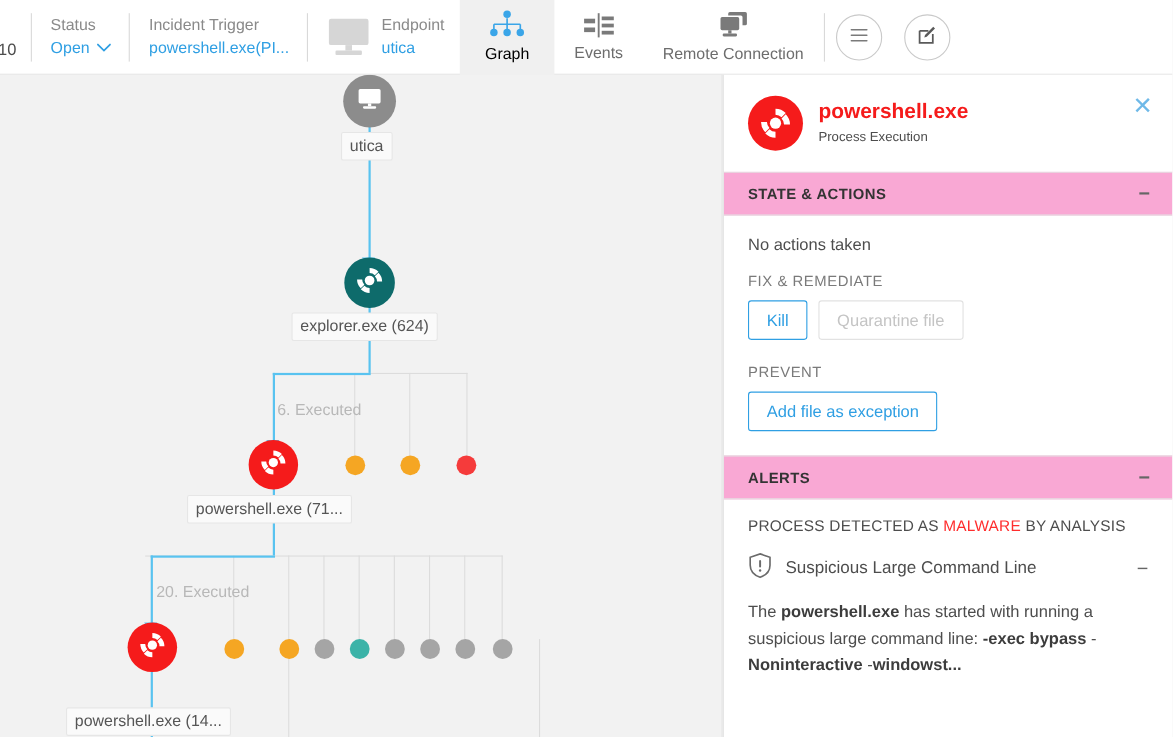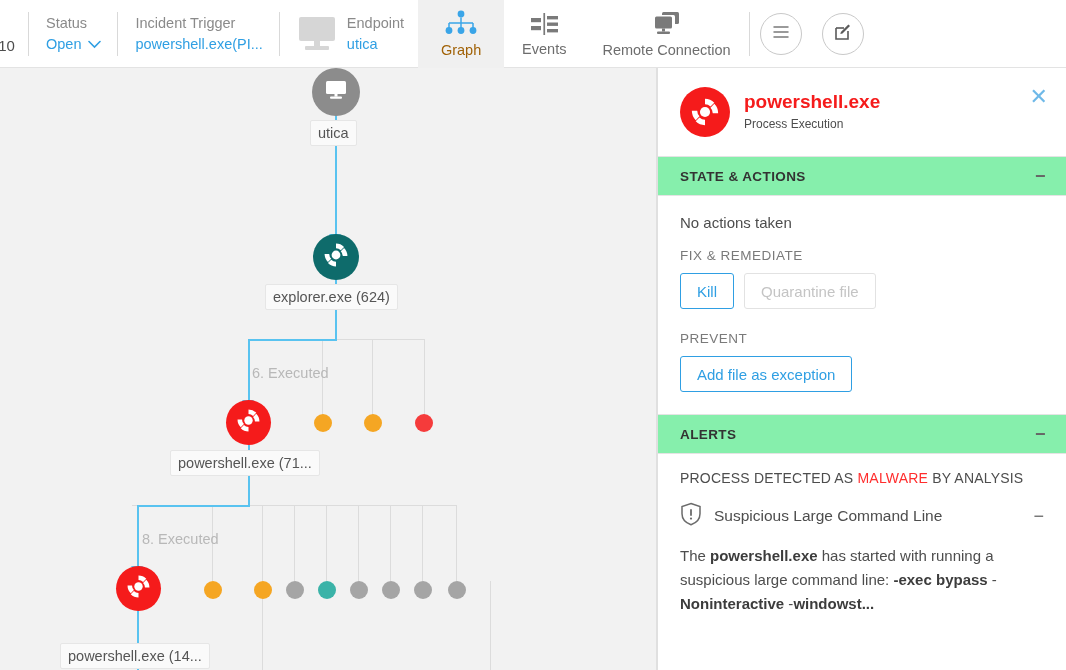--- a/index.html
+++ b/index.html
@@ -81,21 +81,21 @@
   .endpoint-text { display: flex; flex-direction: column; justify-content: center; }
 
   .tab-graph {
     width: 86px; height: 68px;
     background: #f0f0f0;
     display: flex; flex-direction: column;
     align-items: center; justify-content: center;
     gap: 1px;
     flex: none;
   }
-  .tab-graph .lbl { font-size: 14.5px; color: #a16207; line-height: 18px; }
+  .tab-graph .lbl { font-size: 14.5px; color: #000000; line-height: 18px; }
 
   .tb-right {
     display: flex; align-items: stretch; height: 68px;
     margin-left: 0;
   }
   .tb-action {
     display: flex; flex-direction: column; align-items: center;
     justify-content: center; gap: 2px;
     padding: 0 18px; height: 68px;
     color: #6d6d6d; font-size: 14.5px;
@@ -174,21 +174,21 @@
   }
   .ph-text { display: flex; flex-direction: column; }
   .ph-title { font-size: 19px; font-weight: bold; color: #f51b1b; line-height: 24px; }
   .ph-sub { font-size: 12px; color: #4d4d4d; line-height: 21px; }
   .close-x {
     position: absolute; right: 18px; top: 18px;
     font-size: 22px; color: #6fb9e8; line-height: 1;
     font-family: "Liberation Sans", sans-serif;
   }
   .sec-head {
-    height: 40px; background: #86efac;
+    height: 40px; background: #f9a8d4;
     border-top: 1px solid #e4e4e4; border-bottom: 1px solid #e4e4e4;
     display: flex; align-items: center; justify-content: space-between;
     padding: 0 20px 0 22px;
     font-size: 13.5px; font-weight: bold; color: #333;
     letter-spacing: 0.4px;
   }
   .minus { color: #666; font-size: 18px; line-height: 1; }
   .sec-body { padding: 18px 22px 0 22px; }
   .noact { font-size: 15px; color: #4d4d4d; margin-bottom: 17px; }
   .sublabel {
@@ -351,21 +351,21 @@
     <div class="arrow-down" style="left:242px; top:332px;"></div>
 
     <div class="edge-blue" style="left:248px; top:366px; width:2px; height:71px;"></div>
     <div class="edge-blue" style="left:137px; top:437px; width:113px; height:2px;"></div>
     <div class="edge-blue" style="left:137px; top:437px; width:2px; height:62px;"></div>
     <div class="arrow-down" style="left:131px; top:498px;"></div>
 
     <div class="edge-blue" style="left:137px; top:532px; width:2px; height:70px;"></div>
 
     <div class="steplabel" style="left:252px; top:297px;">6. Executed</div>
-    <div class="steplabel" style="left:142px; top:463px;">8. Executed</div>
+    <div class="steplabel" style="left:142px; top:463px;">20. Executed</div>
 
     <div class="gnode" style="left:312px; top:0px; width:48px; height:48px; background:#8c8c8c;">
       <span>
         <svg width="26" height="22" viewBox="0 0 26 22">
           <rect x="3" y="2" width="20" height="13" rx="1.5" fill="#ffffff"></rect>
           <rect x="11.5" y="15" width="3" height="2.6" fill="#ffffff"></rect>
           <rect x="7" y="17.6" width="12" height="2.2" rx="1" fill="#ffffff"></rect>
         </svg>
       </span>
     </div>

